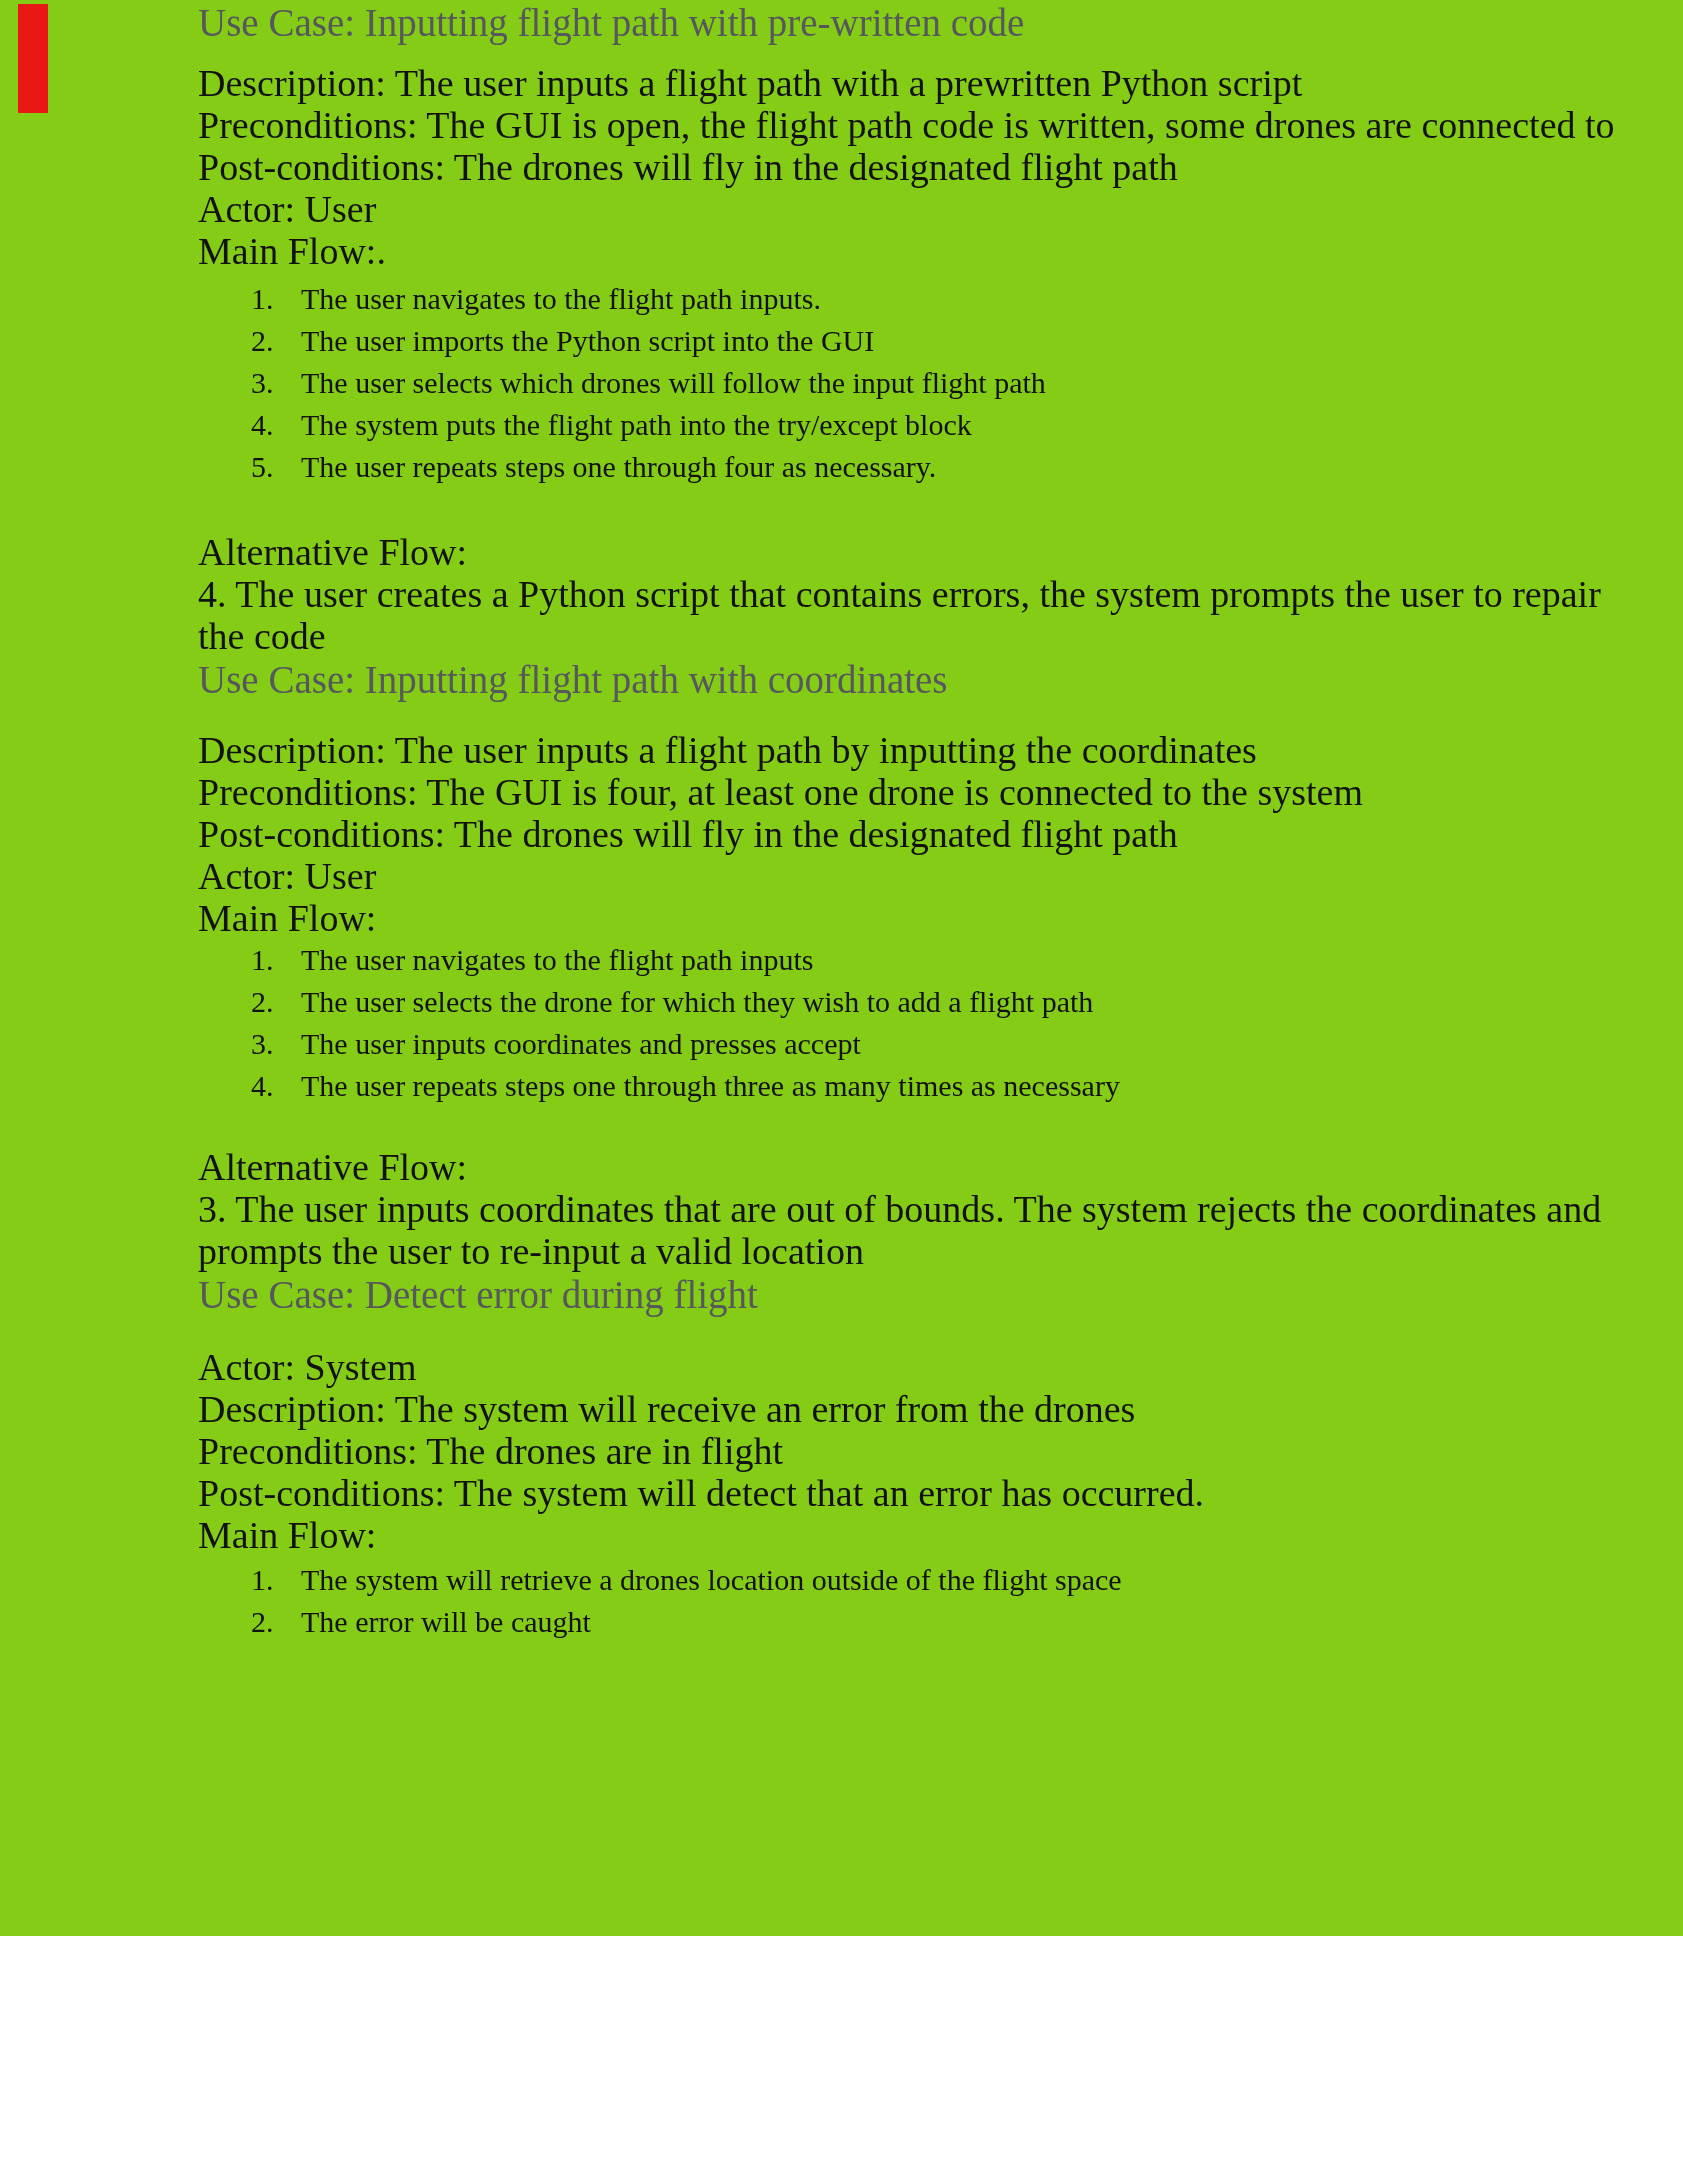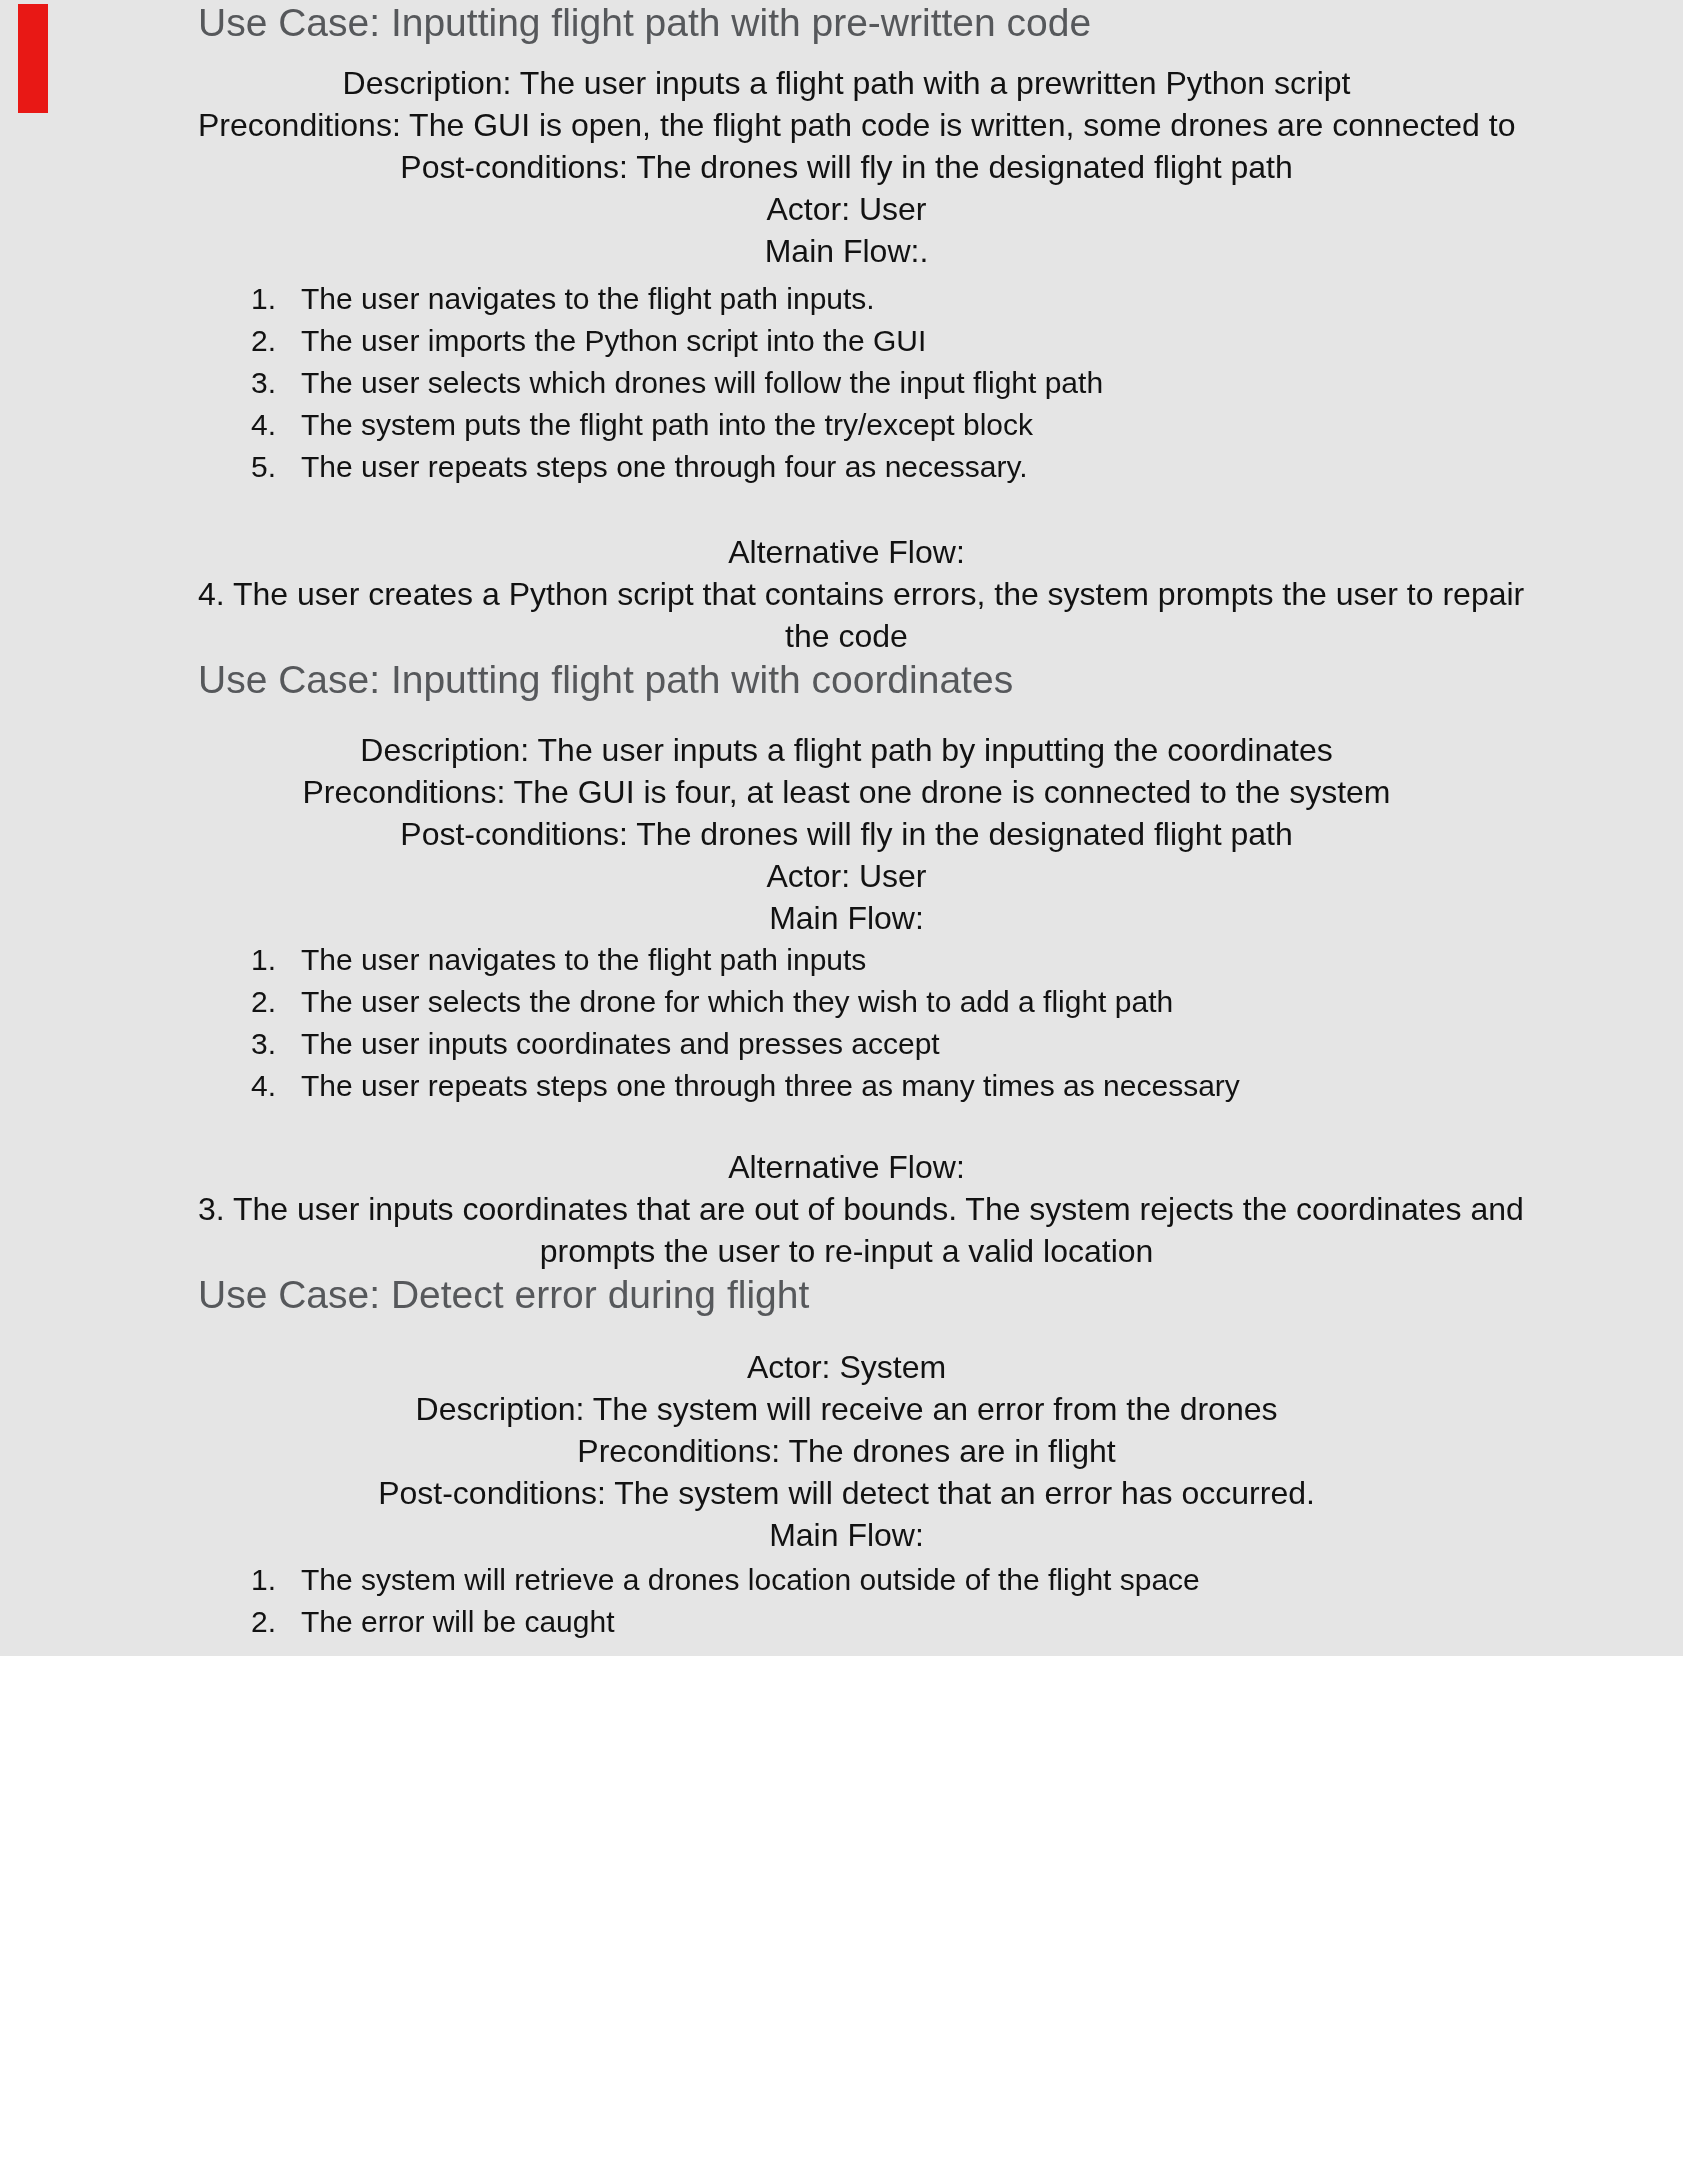--- a/index.html
+++ b/index.html
@@ -1,20 +1,20 @@
 <!DOCTYPE html>
 <html><head>
 <meta charset="utf-8">
 <style>
   html,body { margin:0; padding:0; background:#ffffff; }
   .page {
     position:relative;
-    width:1683px; height:1656px;
-    background:#e5e5e5;
-    font-family:Liberation Sans, sans-serif;
+    width:1683px; height:1936px;
+    background:#84cc16;
+    font-family:Liberation Serif, serif;
     color:#121212;
     overflow:hidden;
   }
   .red-marker {
     position:absolute;
     left:18px; top:4px;
     width:30px; height:109px;
     background:#e81815;
   }
   .content {
@@ -24,24 +24,23 @@
   }
   h2.uc {
     font-size:39px;
     line-height:46px;
     font-weight:400;
     color:#56585b;
     margin:0;
     white-space:nowrap;
   }
   .bl {
-    font-size:32px;
+    font-size:38px;
     line-height:42px;
     white-space:nowrap;
-    text-align:center;
   }
   .indent { padding-left:198px; }
   .lrow { display:flex; font-size:30px; line-height:42px; white-space:nowrap; }
   .num { margin-left:53px; width:50px; flex:none; }
   .itxt { flex:none; }
 
   .uc1 { margin-top:240px; }
   .p1  { margin-top:16px; }
   .l1  { margin-top:6px; }
   .a1  { margin-top:43px; }

